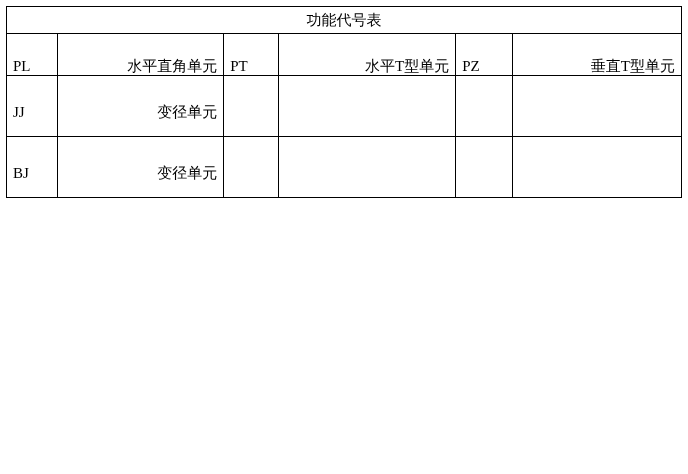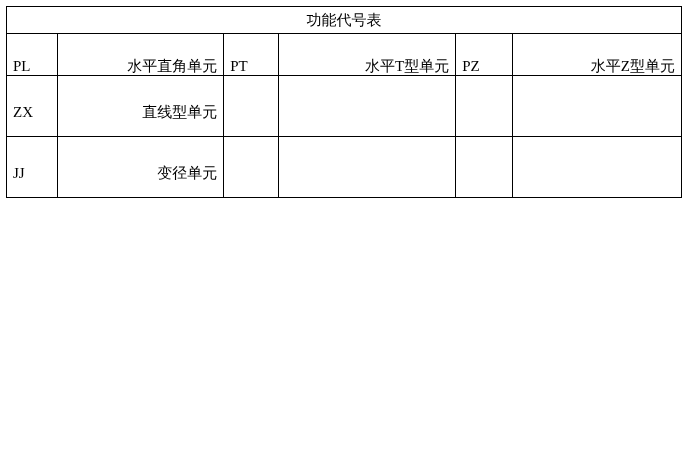--- a/index.html
+++ b/index.html
@@ -98,45 +98,25 @@
         <td class="code-cell">
             <span class="cell-text">PT</span>
           </td>
         <td class="name-cell">
             <span class="cell-text">水平T型单元</span>
           </td>
         <td class="code-cell">
             <span class="cell-text">PZ</span>
           </td>
         <td class="name-cell">
-            <span class="cell-text">水平Z型单元</span>
+            <span class="cell-text">垂直T型单元</span>
           </td>
       </tr>
 
 
-      <tr class="row-tall">
-        <td class="code-cell">
-            <span class="cell-text">ZX</span>
-          </td>
-        <td class="name-cell">
-            <span class="cell-text">直线型单元</span>
-          </td>
-        <td class="code-cell empty-cell">
-            <span class="cell-text"></span>
-          </td>
-        <td class="name-cell empty-cell">
-            <span class="cell-text"></span>
-          </td>
-        <td class="code-cell empty-cell">
-            <span class="cell-text"></span>
-          </td>
-        <td class="name-cell empty-cell">
-            <span class="cell-text"></span>
-          </td>
-      </tr>
 
 
       <tr class="row-tall">
         <td class="code-cell">
             <span class="cell-text">JJ</span>
           </td>
         <td class="name-cell">
             <span class="cell-text">变径单元</span>
           </td>
         <td class="code-cell empty-cell">
@@ -146,16 +126,36 @@
             <span class="cell-text"></span>
           </td>
         <td class="code-cell empty-cell">
             <span class="cell-text"></span>
           </td>
         <td class="name-cell empty-cell">
             <span class="cell-text"></span>
           </td>
       </tr>
 
+      <tr class="row-tall">
+        <td class="code-cell">
+            <span class="cell-text">BJ</span>
+          </td>
+        <td class="name-cell">
+            <span class="cell-text">变径单元</span>
+          </td>
+        <td class="code-cell empty-cell">
+            <span class="cell-text"></span>
+          </td>
+        <td class="name-cell empty-cell">
+            <span class="cell-text"></span>
+          </td>
+        <td class="code-cell empty-cell">
+            <span class="cell-text"></span>
+          </td>
+        <td class="name-cell empty-cell">
+            <span class="cell-text"></span>
+          </td>
+      </tr>
 
     </tbody>
   </table>
 </div>
 
 </body></html>

